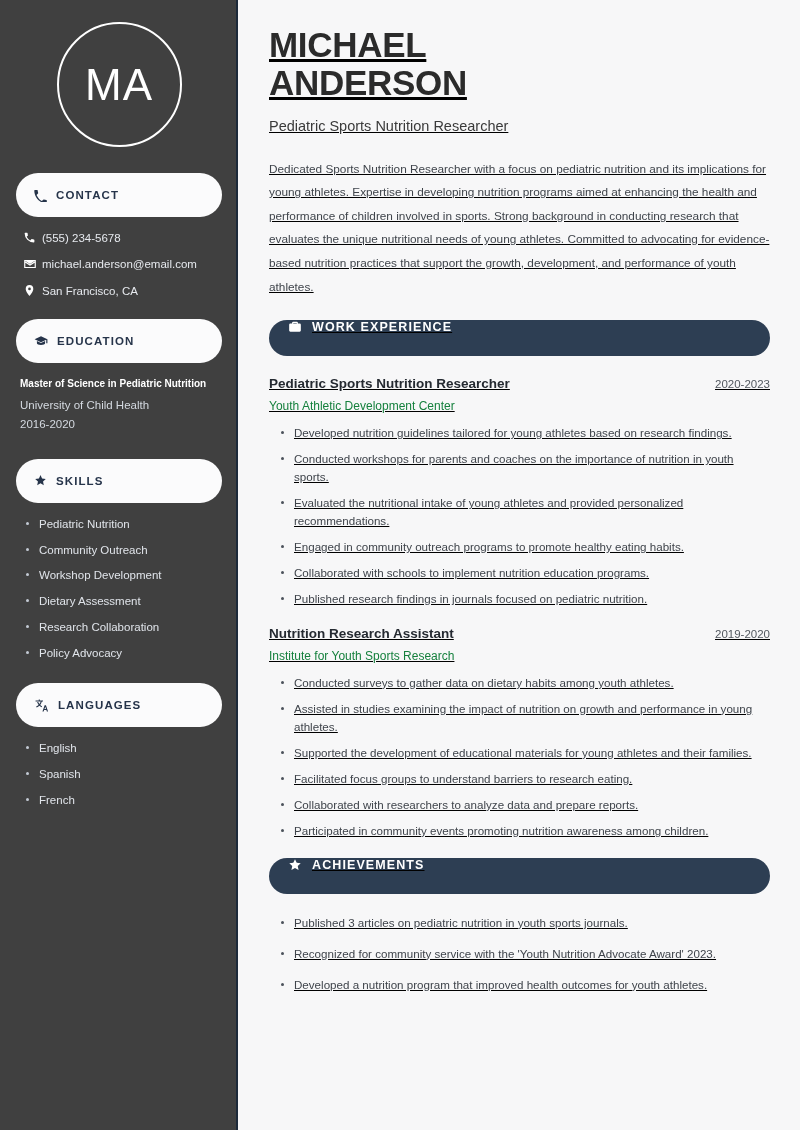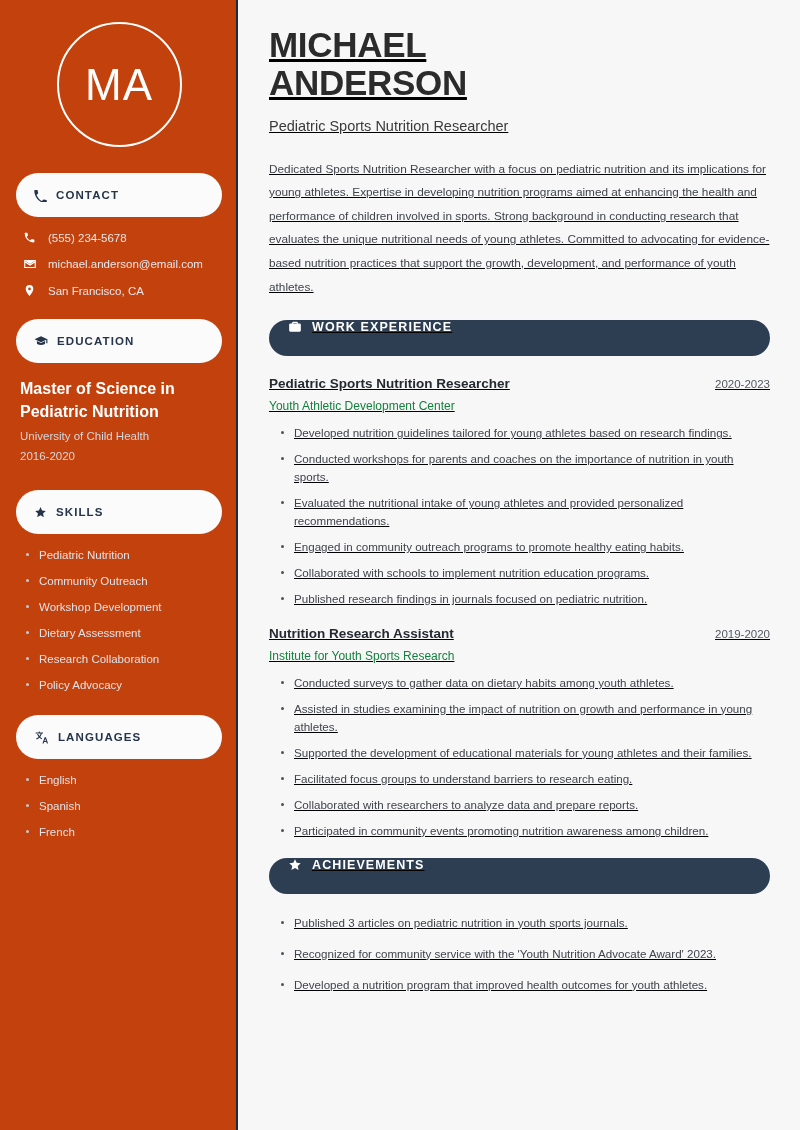--- a/index.html
+++ b/index.html
@@ -14,21 +14,21 @@
     width: 800px; height: 1130px;
     background: #f7f7f8;
     display: flex;
     overflow: hidden;
   }
 
   
   .sidebar {
     width: 238px;
     flex: 0 0 238px;
-    background: #c2410c;
+    background: #404040;
     color: #ffffff;
     padding: 0 16px;
     position: relative;
   }
   .sidebar::after {
     content: "";
     position: absolute;
     top: 0; right: 0; bottom: 0;
     width: 2px;
     background: #1d2a3a;
@@ -74,35 +74,35 @@
     letter-spacing: 1.1px;
     text-transform: uppercase;
     color: #26344a;
   }
   .pill svg { display: block; }
 
   .contact-list { margin-bottom: 22px; }
   .contact-row {
     display: flex;
     align-items: center;
-    gap: 11px;
+    gap: 5px;
     padding: 0 0 0 6px;
     margin-bottom: 13px;
     font-size: 11.5px;
     color: #e6e9ee;
   }
   .contact-row:last-child { margin-bottom: 0; }
   .contact-ico {
     width: 15px; flex: 0 0 15px;
     display: flex; align-items: center; justify-content: center;
   }
 
   .edu-block { padding-left: 4px; margin-bottom: 24px; }
   .edu-degree {
-    font-size: 16px;
+    font-size: 10px;
     font-weight: 700;
     line-height: 1.45;
     color: #ffffff;
     margin-bottom: 4px;
   }
   .edu-school, .edu-years {
     font-size: 11.5px;
     color: #d4d9e0;
     line-height: 1.7;
   }

